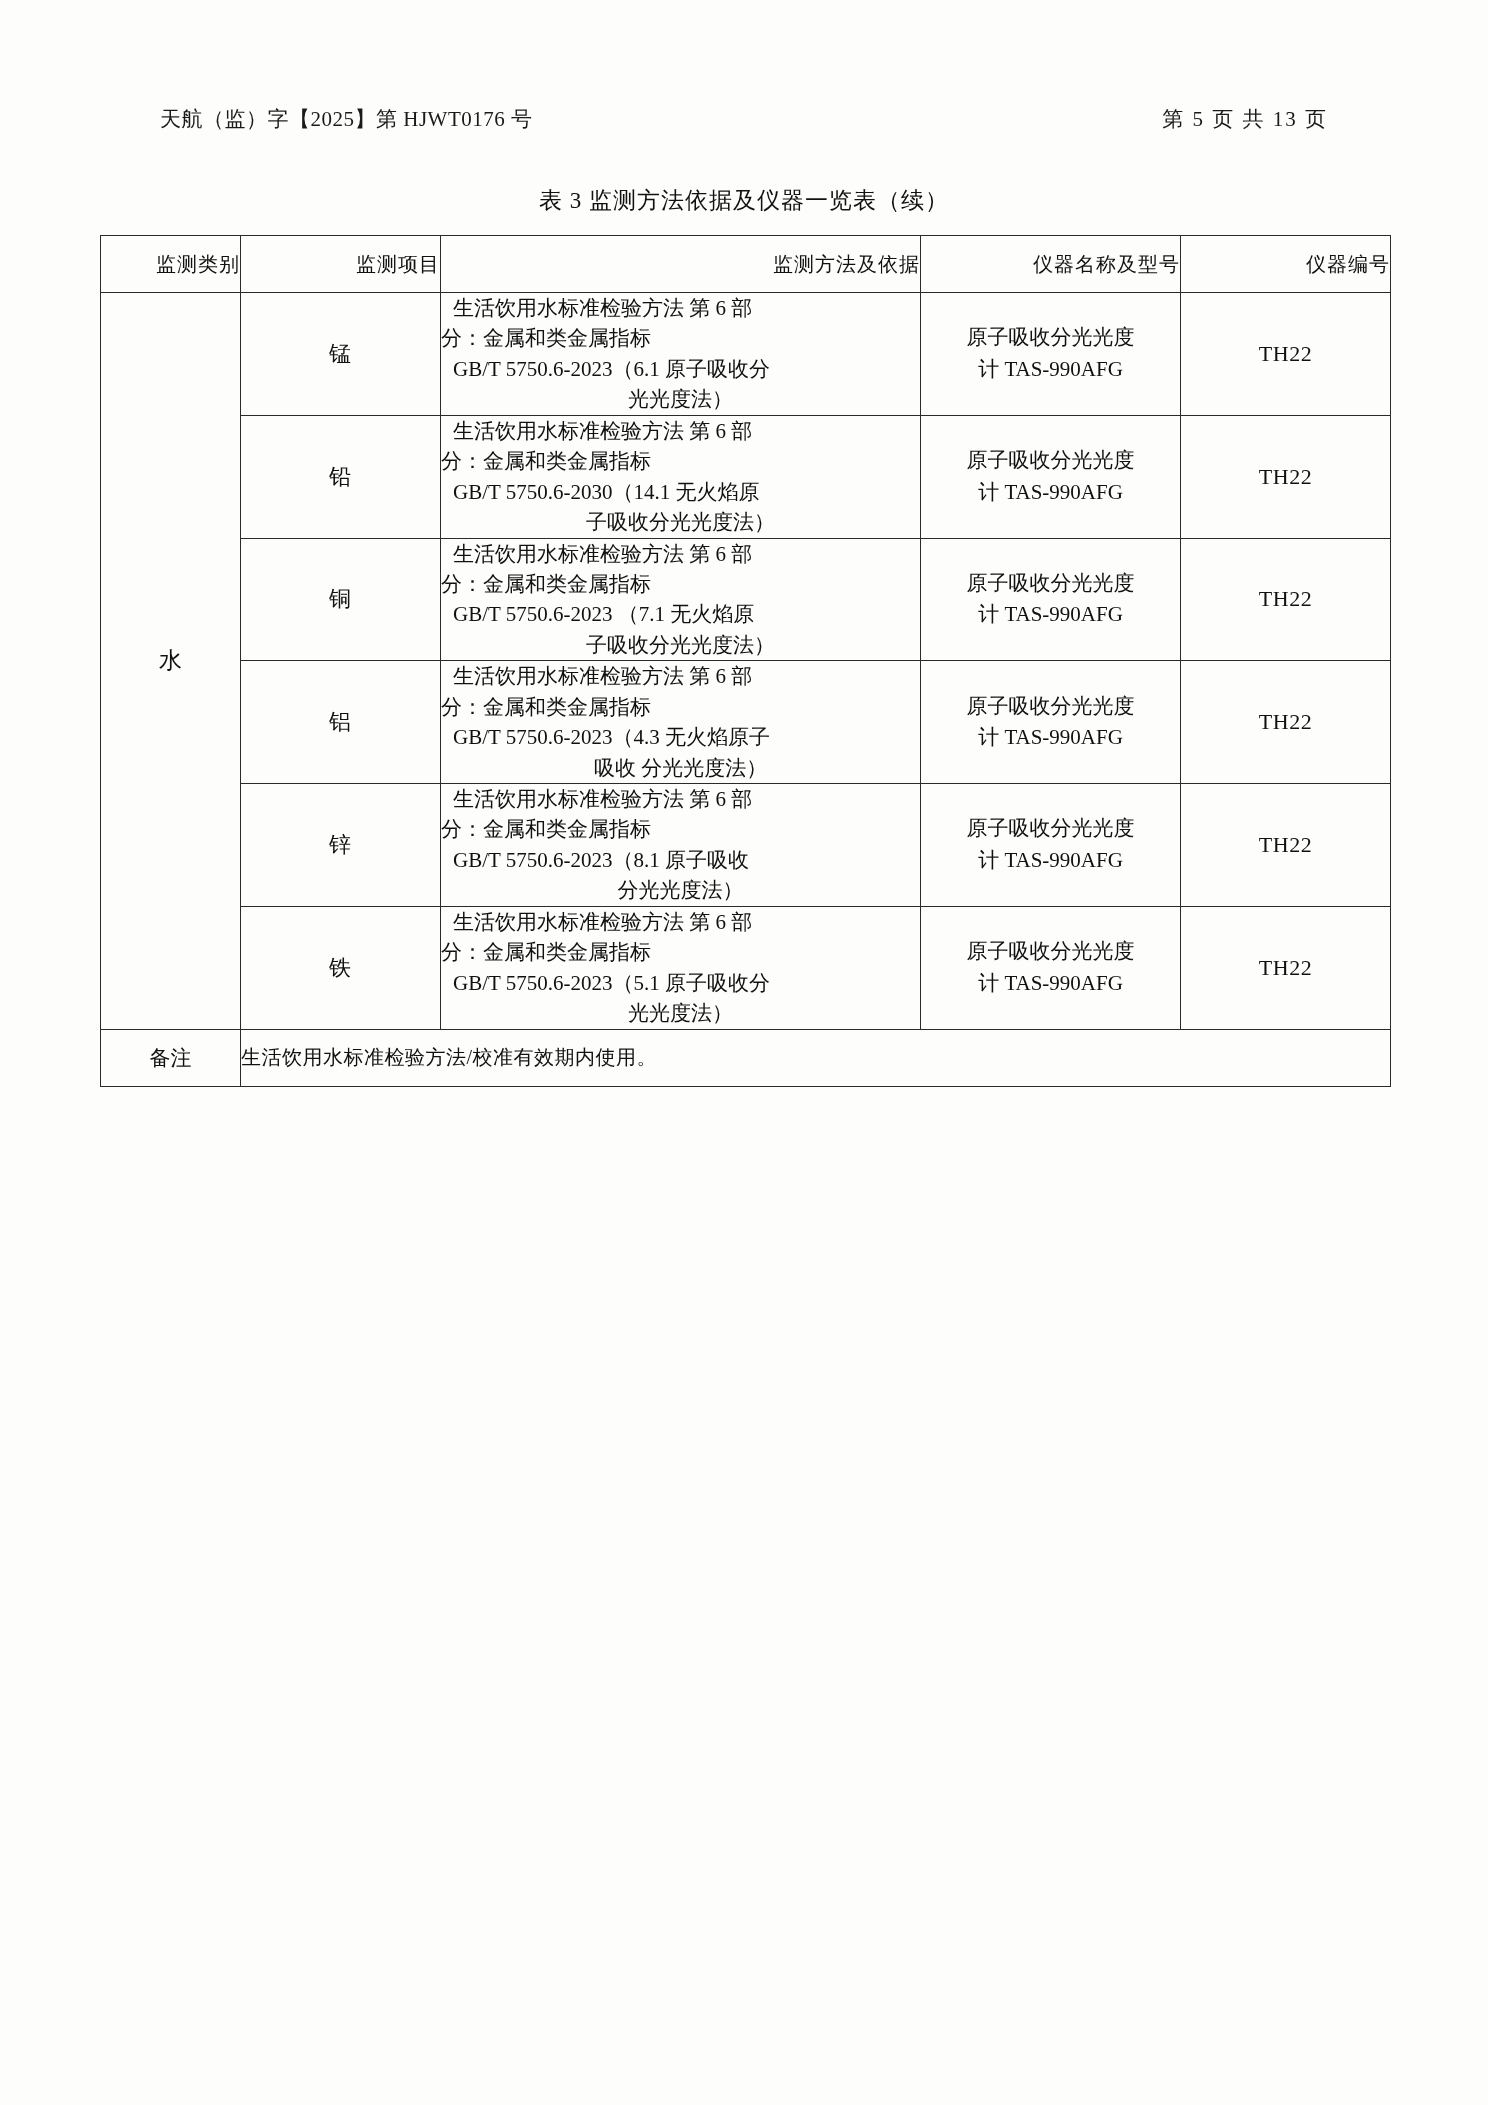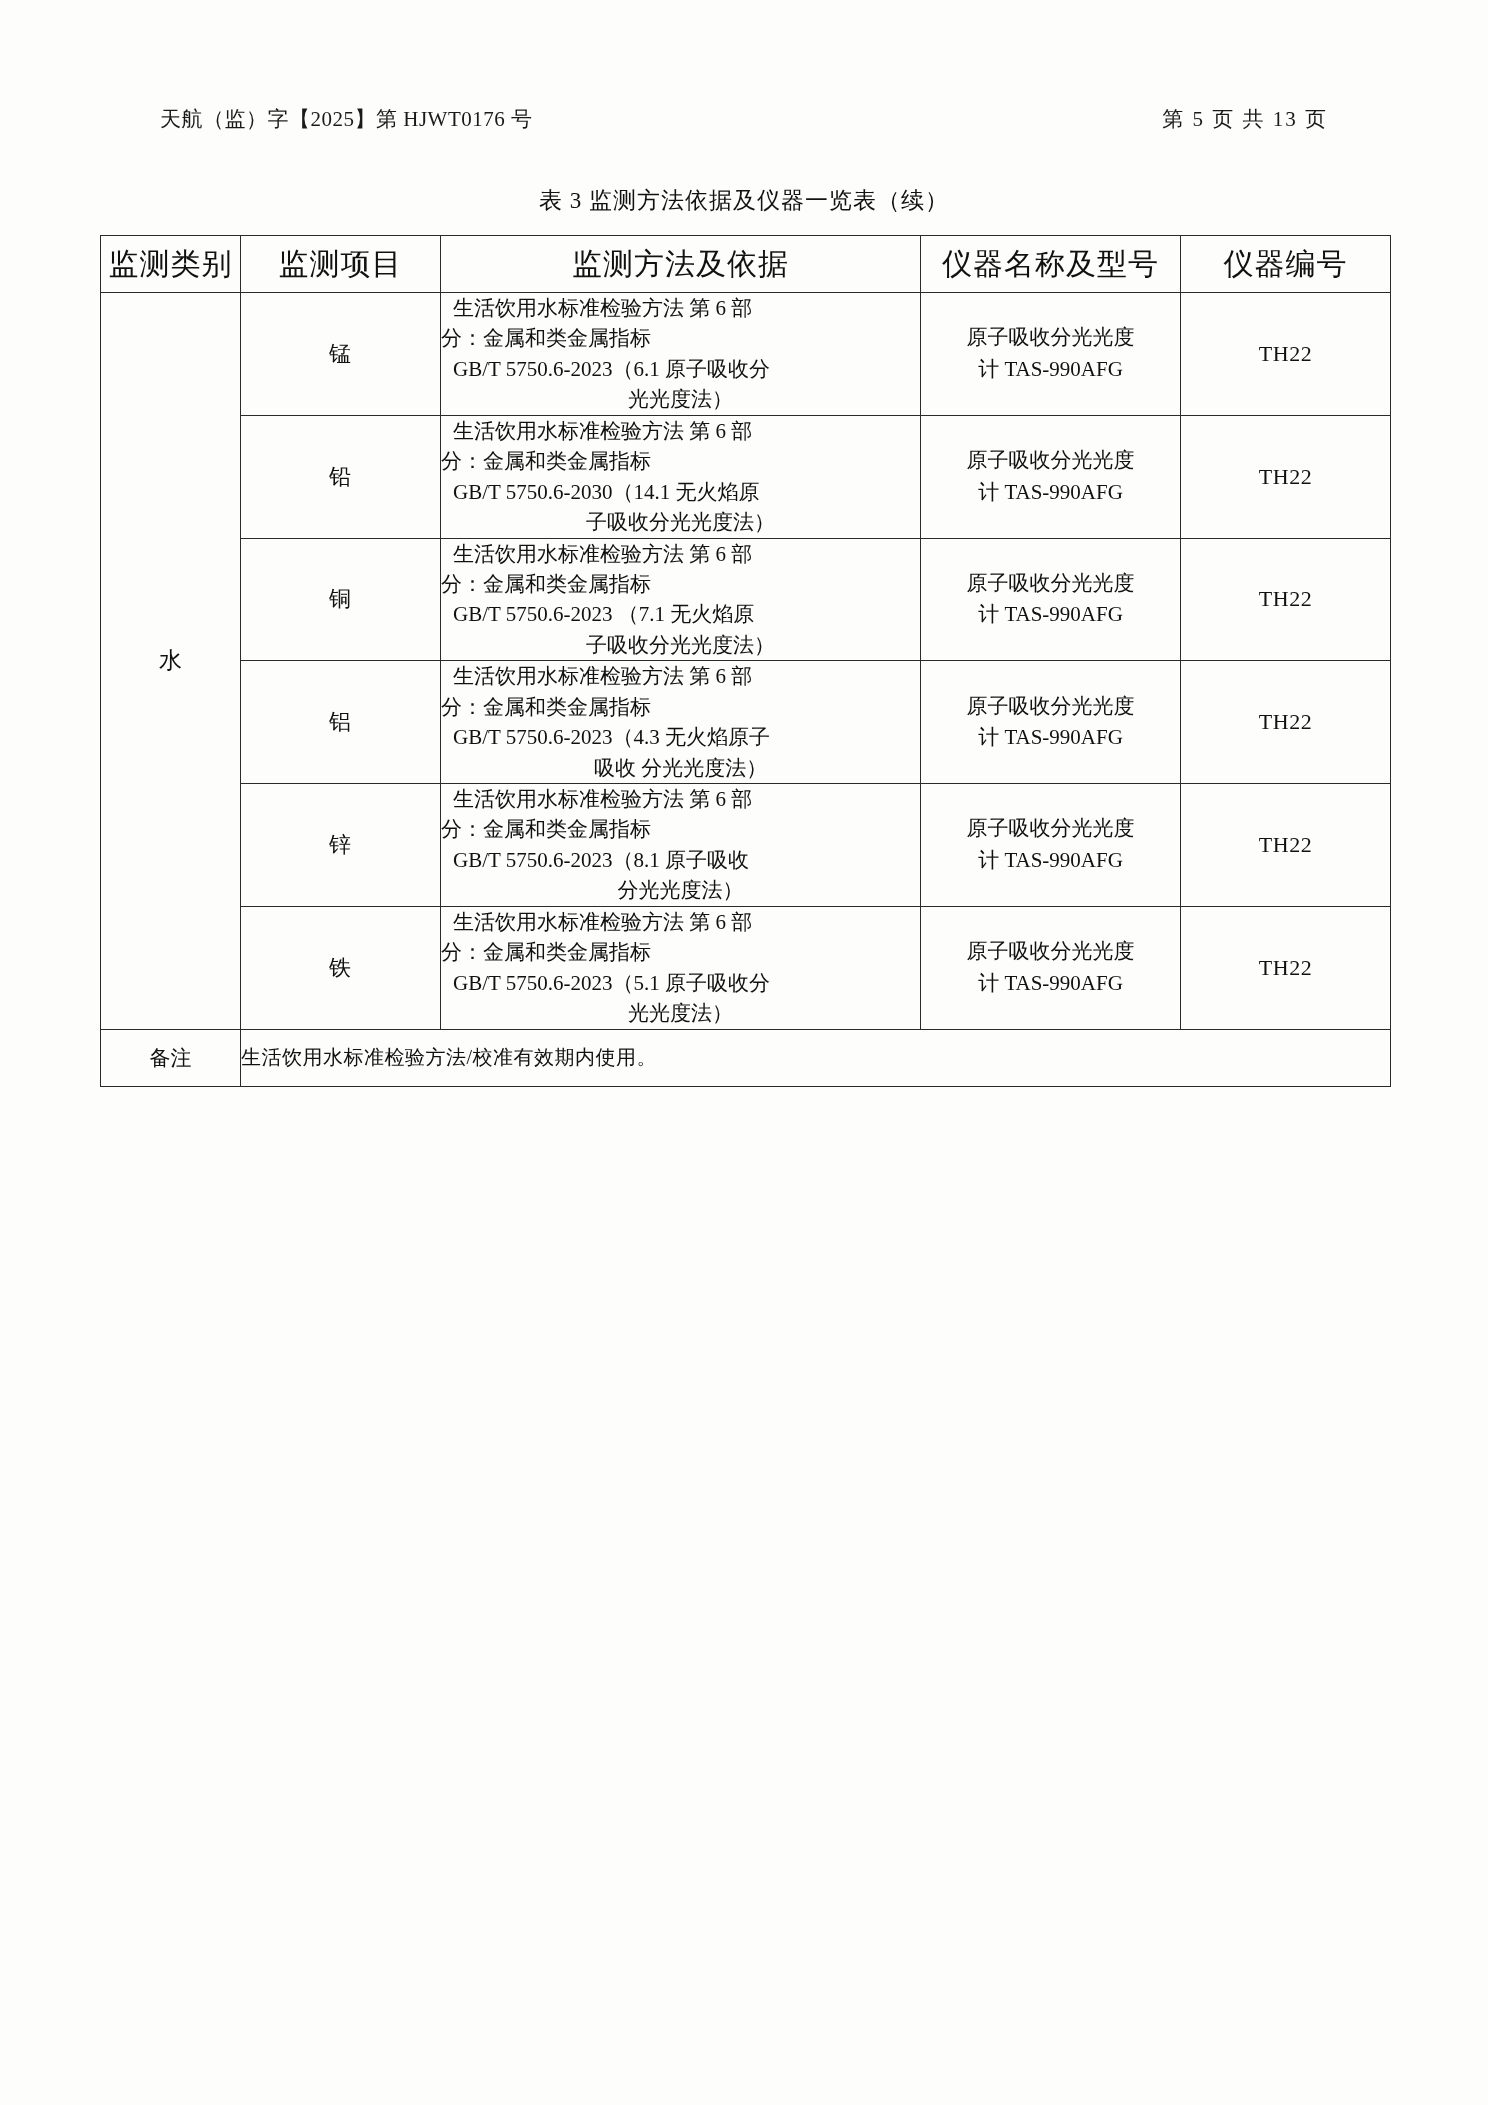--- a/index.html
+++ b/index.html
@@ -83,22 +83,22 @@
     color: #111;
   }
   .col-cat { width: 140px; }
   .col-item { width: 200px; }
   .col-method { width: 480px; }
   .col-inst { width: 260px; }
   .col-code { width: 210px; }
 
   thead td {
     height: 56px;
-    text-align: center;
-    font-size: 30px;
+    text-align: right;
+    font-size: 20px;
     letter-spacing: 1px;
   }
   .cat-cell {
     text-align: center;
     font-size: 23px;
   }
   .item-cell {
     text-align: center;
     font-size: 22px;
     letter-spacing: 1px;

